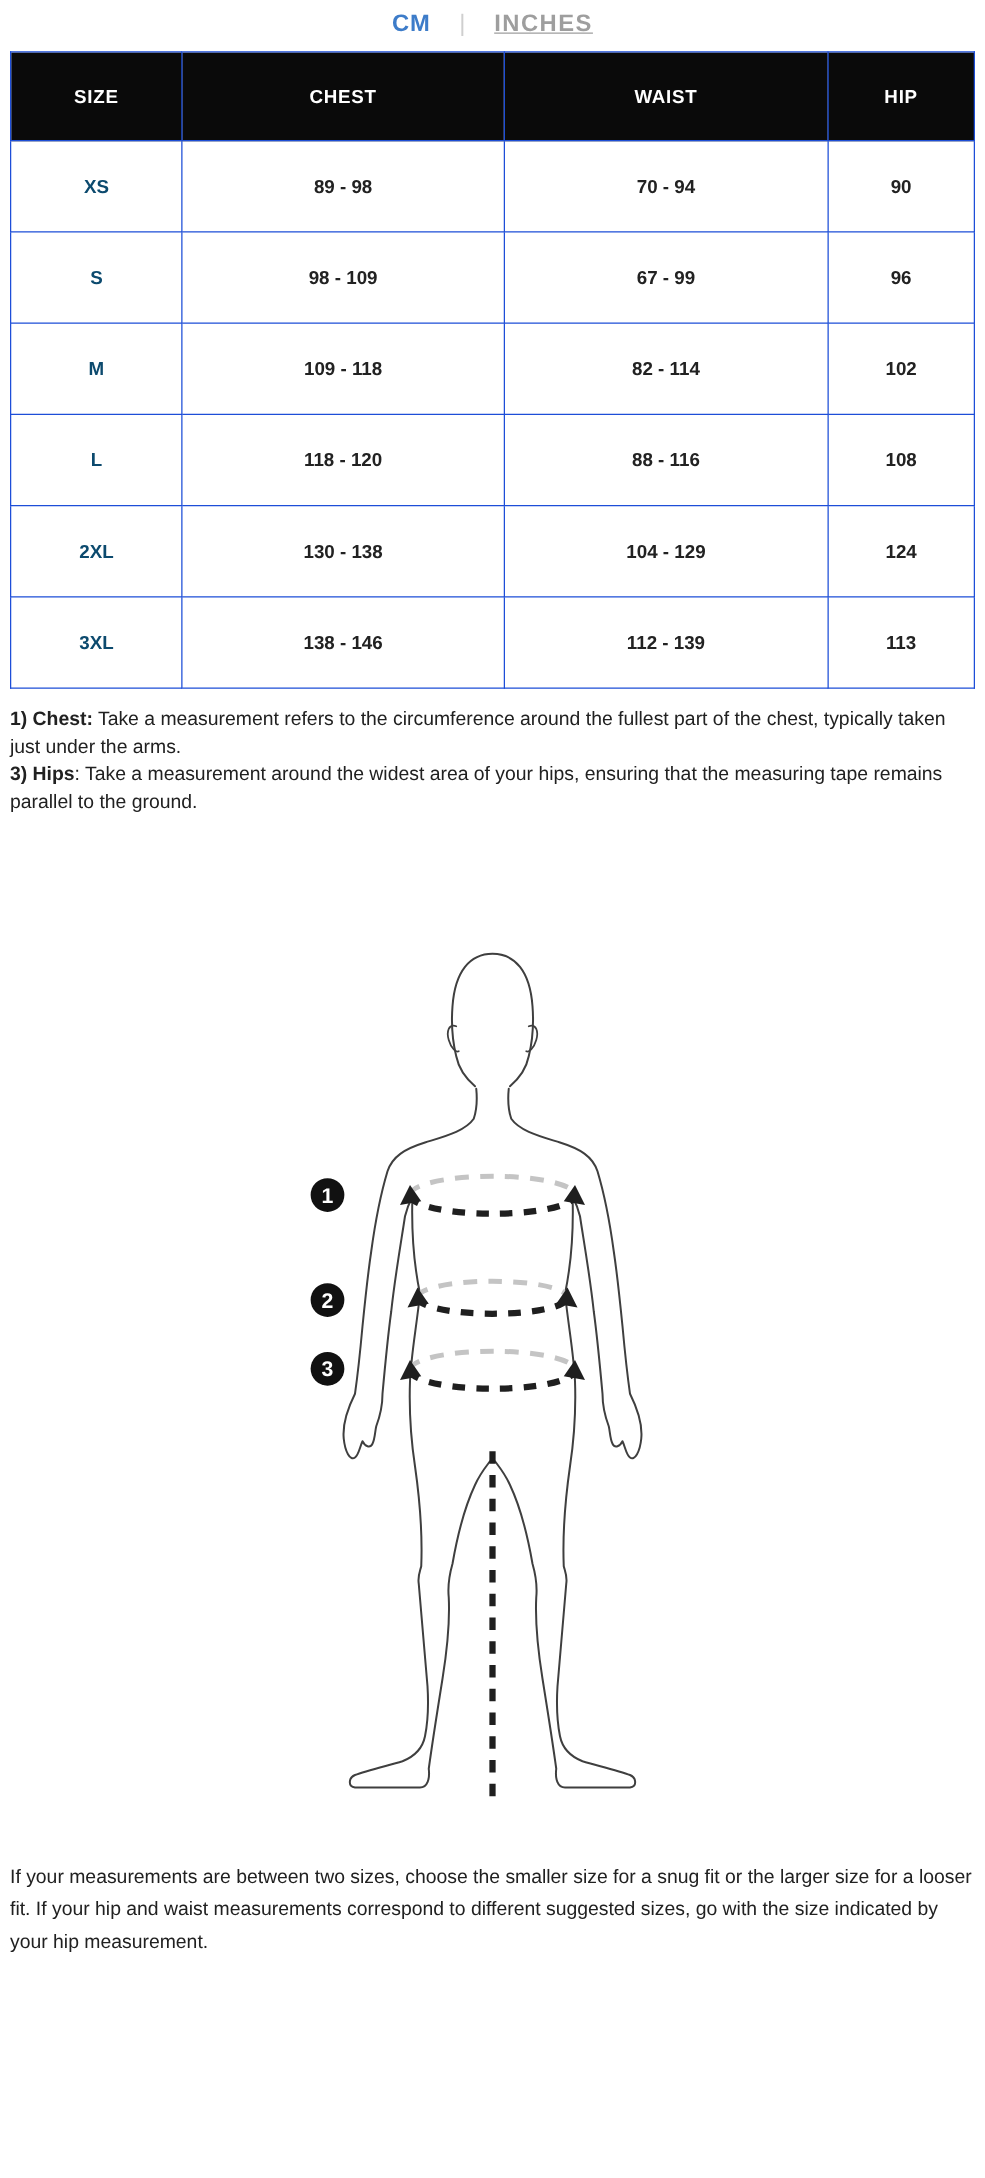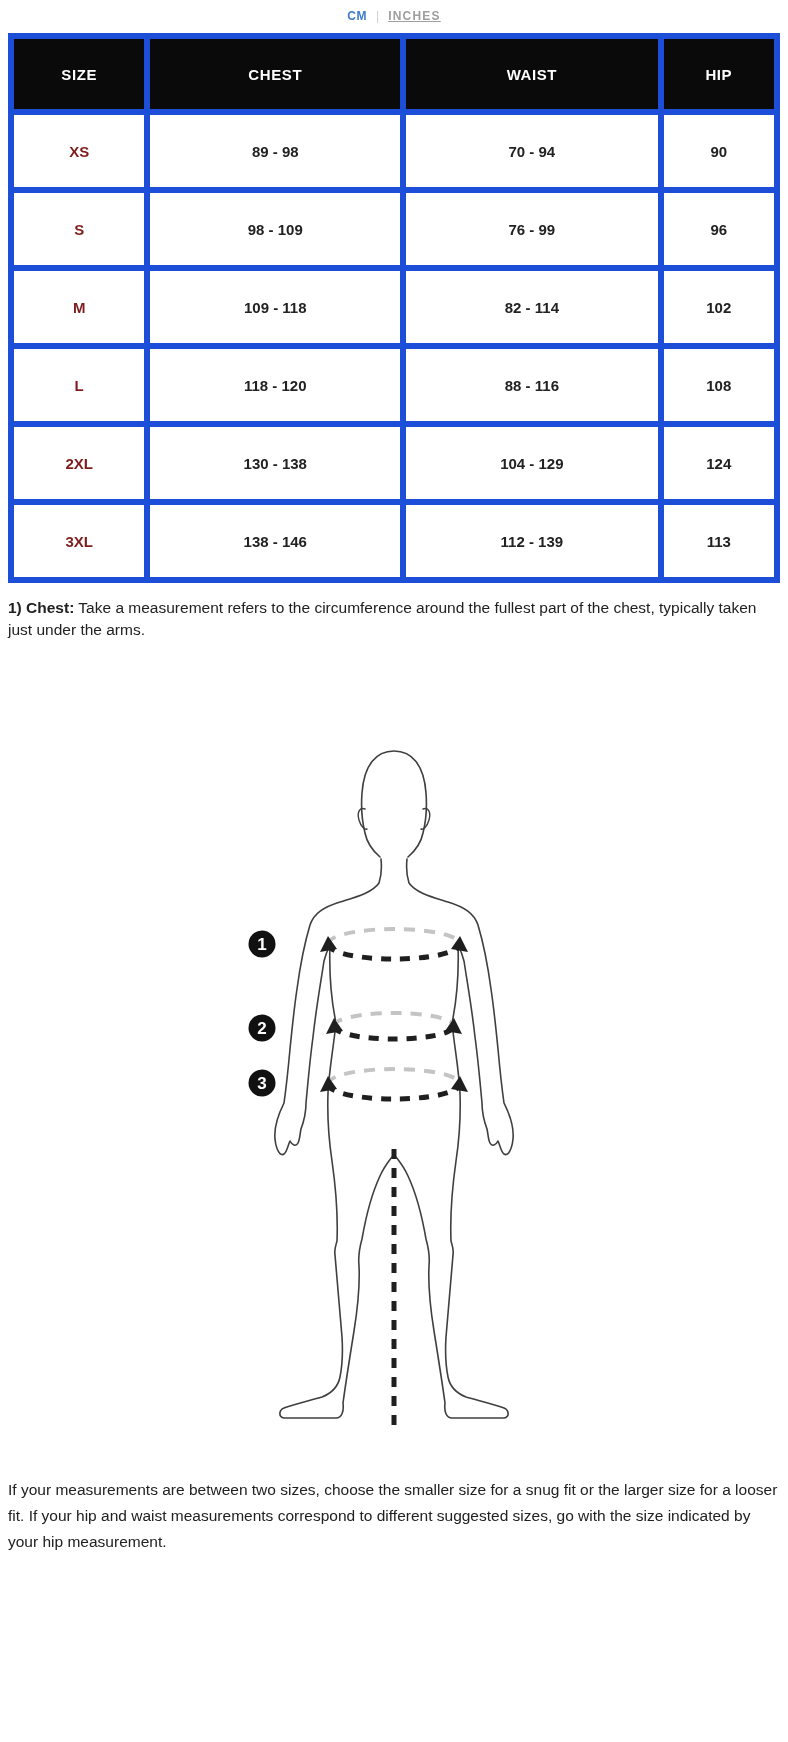--- a/index.html
+++ b/index.html
@@ -1,32 +1,32 @@
 <!DOCTYPE html>
 <html style="--accent: #3d7cc9; --inactive: #9e9e9e; --header-bg: #0a0a0a; --header-fg: #ffffff;"><head>
 <meta charset="utf-8">
 <style>
   html,body { margin:0; padding:0; background:#ffffff; }
   body { width:788px; font-family:"Liberation Sans", sans-serif; color:#212121; }
   .page { padding:0 8px; }
 
   
-  .unit-toggle { display:flex; justify-content:center; align-items:center; gap:9px;
-                 padding:9px 0 10px; font-size:12px; font-weight:700; }
+  .unit-toggle { display:flex; justify-content:center; align-items:center; gap:23px;
+                 padding:9px 0 10px; font-size:19px; font-weight:700; }
   .unit-cm { color:var(--accent,#3d7cc9); letter-spacing:0.6px; cursor:pointer; }
   .unit-sep { color:#cfcfcf; font-weight:400; }
   .unit-inches { color:var(--inactive,#9e9e9e); letter-spacing:1.2px; cursor:pointer;text-decoration:underline; }
 
   
   table.size-chart { width:100%; border-collapse:collapse; table-layout:fixed; }
-  table.size-chart th, table.size-chart td { border:6px solid #1d4ed8; text-align:center; padding:0; }
+  table.size-chart th, table.size-chart td { border:1px solid #1d4ed8; text-align:center; padding:0; }
   table.size-chart thead th { background:var(--header-bg,#0a0a0a); color:var(--header-fg,#ffffff);
       height:70px; font-size:15px; font-weight:700; letter-spacing:0.6px; }
   table.size-chart tbody td { height:72px; font-size:15px; color:#222;font-weight:bold; }
-  table.size-chart tbody td.size-col { font-weight:700; color:#7f1d1d; }
+  table.size-chart tbody td.size-col { font-weight:700; color:#0c4a6e; }
 
   
   .instructions { margin-top:14px; font-size:15.5px; line-height:22px; color:#212121; }
   .instructions p { margin:0; }
   .instructions b { font-weight:700;text-align:center; }
 
   
   .figure-wrap { display:flex; justify-content:center; margin-top:100px; }
   .figure-wrap svg { display:block; }
 
@@ -62,21 +62,21 @@
     <tbody>
       <tr>
         <td class="size-col">XS</td>
         <td>89 - 98</td>
         <td>70 - 94</td>
         <td>90</td>
       </tr>
       <tr>
         <td class="size-col">S</td>
         <td>98 - 109</td>
-        <td>76 - 99</td>
+        <td>67 - 99</td>
         <td>96</td>
       </tr>
       <tr>
         <td class="size-col">M</td>
         <td>109 - 118</td>
         <td>82 - 114</td>
         <td>102</td>
       </tr>
       <tr>
         <td class="size-col">L</td>
@@ -94,20 +94,21 @@
         <td class="size-col">3XL</td>
         <td>138 - 146</td>
         <td>112 - 139</td>
         <td>113</td>
       </tr>
     </tbody>
   </table>
 
   <div class="instructions">
     <p><b>1) Chest:</b><span> Take a measurement refers to the circumference around the fullest part of the chest, typically taken just under the arms.</span></p>
+    <p><b>3) Hips</b><span>: Take a measurement around the widest area of your hips, ensuring that the measuring tape remains parallel to the ground.</span></p>
   </div>
 
   <div class="figure-wrap">
     <svg width="340" height="700" viewBox="0 0 340 700" fill="none" stroke-linecap="round" stroke-linejoin="round">
 
       <path stroke="#3f3f3f" stroke-width="1.6" d="M 156 116 C 149 110 143 102 141 92 C 138 80 137 65 138 52 C 140 24 152 10 170 10 C 188 10 200 24 202 52 C 203 65 202 80 199 92 C 197 102 191 110 184 116"></path>
       <path stroke="#3f3f3f" stroke-width="1.4" d="M 141 68 C 135 66 133 72 135 79 C 137 86 141 89 143 88"></path>
       <path stroke="#3f3f3f" stroke-width="1.4" d="M 199 68 C 205 66 207 72 205 79 C 203 86 199 89 197 88"></path>
 
       <path stroke="#3f3f3f" stroke-width="1.6" d="M 157 118 C 158 128 157 136 155 142 C 148 152 132 156 116 161 C 100 166 90 172 86 184 C 80 204 76 226 73 248 C 70 268 68 288 66 308 C 64 330 62 348 60 362 C 54 374 50 388 51 398 C 52 408 56 416 60 413 C 63 411 64 404 66 400 C 68 404 72 406 74 402 C 76 398 76 392 77 388 C 80 380 82 372 82 362 C 84 340 86 318 89 296 C 92 268 97 240 100 220 C 102 212 104 208 106 204"></path>

